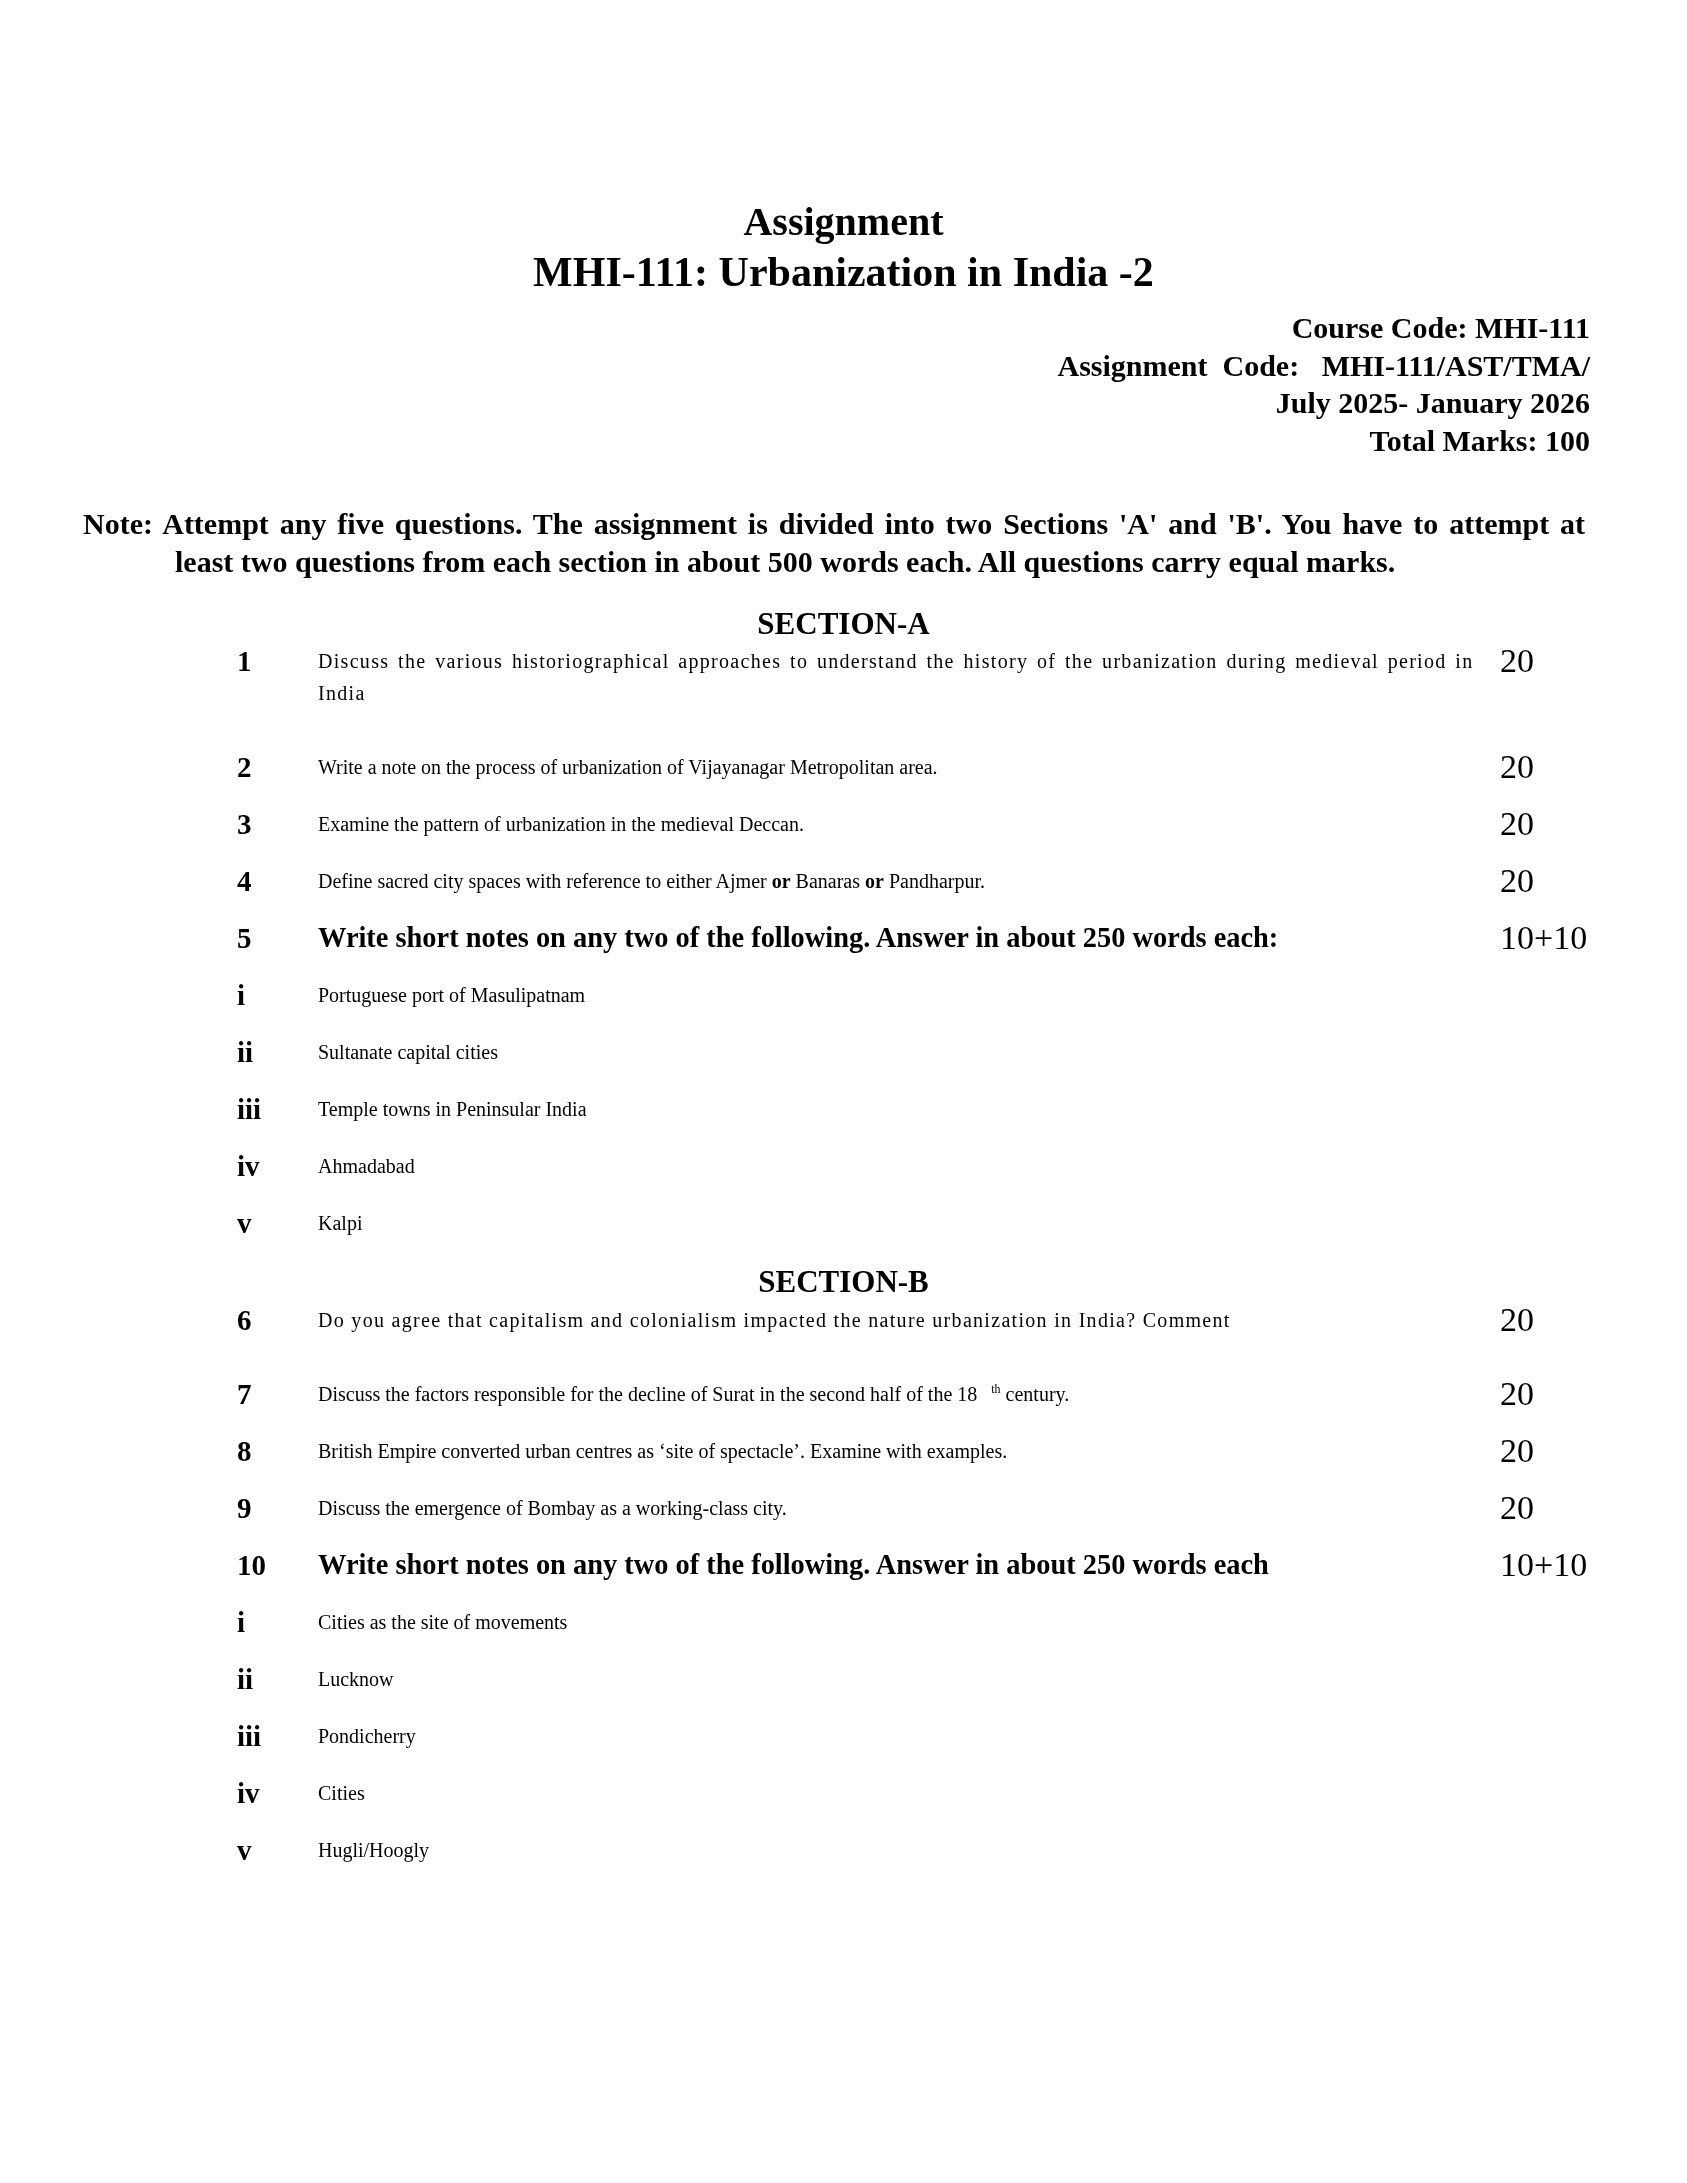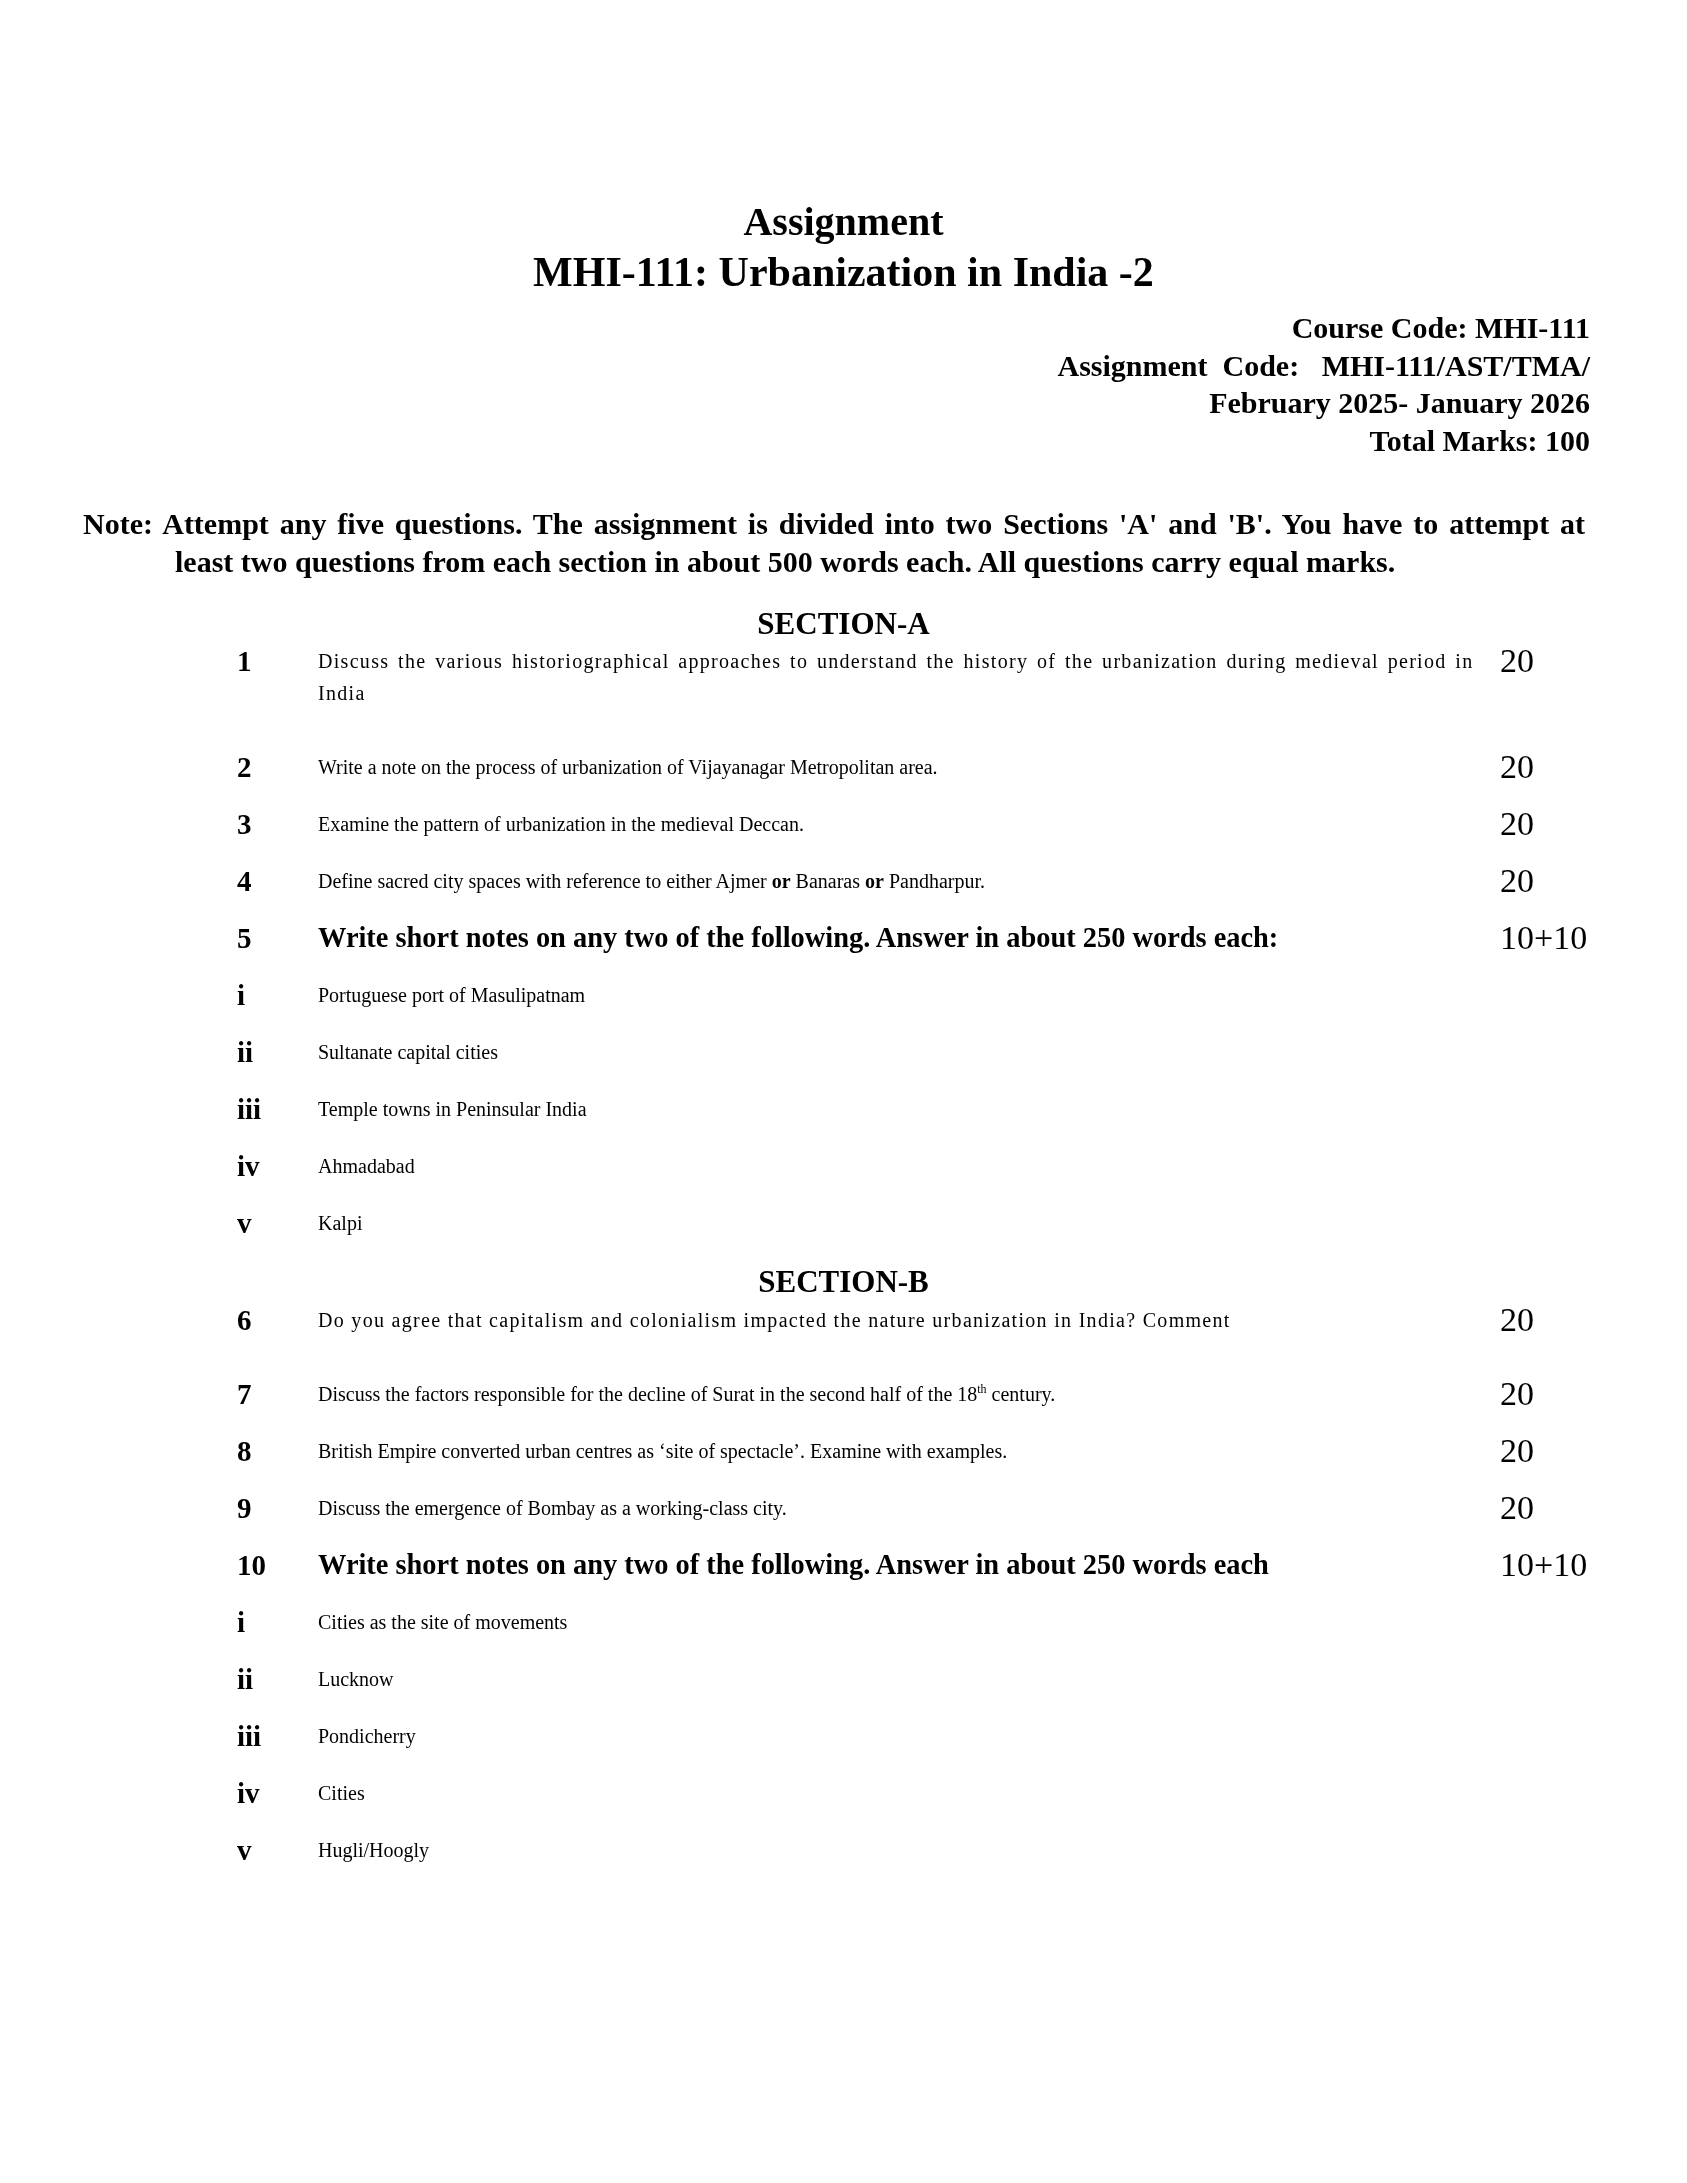--- a/index.html
+++ b/index.html
@@ -87,40 +87,41 @@
     font-weight: bold;
     font-size: 28.4px;
   }
   .qtext.justify {
     text-align: justify;
     letter-spacing: 1.3px;
   }
   .qtext sup {
     font-size: 0.6em;
     line-height: 0;
+    margin-left: 14px;
   }
   .qmarks {
     font-size: 34px;
     line-height: 32px;
   }
 </style>
 </head>
 <body>
 
 <div class="page">
 
   <div class="title-block">
     <div class="title-line1">Assignment</div>
     <div class="title-line2">MHI-111: Urbanization in India -2</div>
   </div>
 
   <div class="meta-block">
     <div class="meta-line">Course Code: MHI-111</div>
     <div class="meta-line">Assignment  Code:   MHI-111/AST/TMA/</div>
-    <div class="meta-line">February 2025- January 2026</div>
+    <div class="meta-line">July 2025- January 2026</div>
     <div class="meta-line">Total Marks: 100</div>
   </div>
 
   <div class="note"><span>Note:</span> <span>Attempt any five questions. The assignment is divided into two Sections 'A' and 'B'.  You have to attempt at least two questions from each section in about 500 words each. All questions carry equal marks.</span></div>
 
   <div>
       <div class="section-heading">SECTION-A</div>
       <div class="qrow">
         <div class="qnum">1</div>
         <div class="qtext justify"><span>Discuss the various historiographical approaches to understand the history of the urbanization during medieval period in India</span></div>

